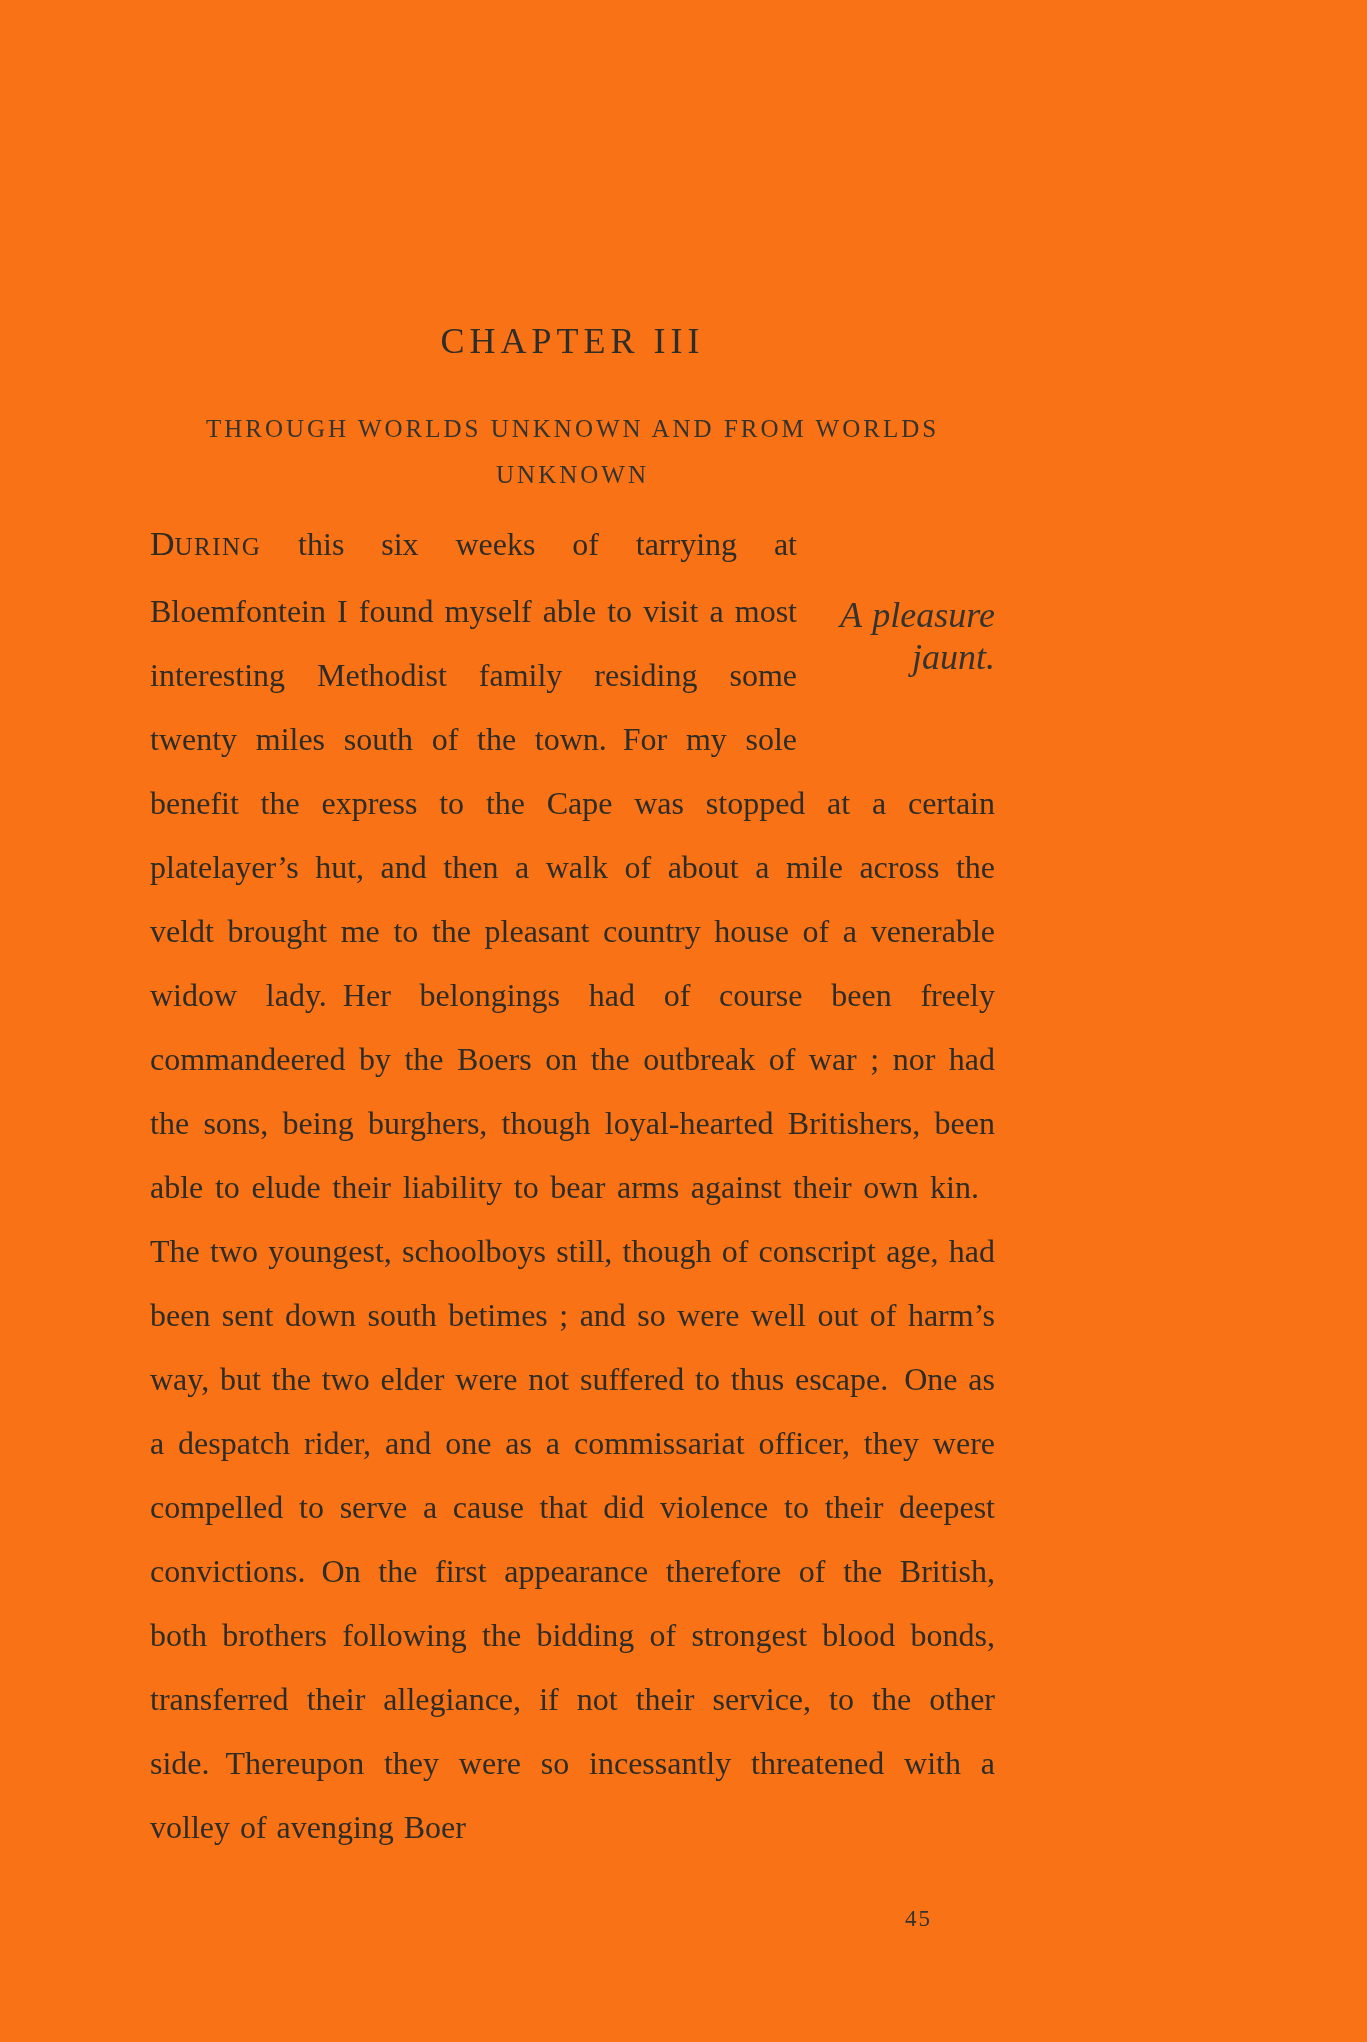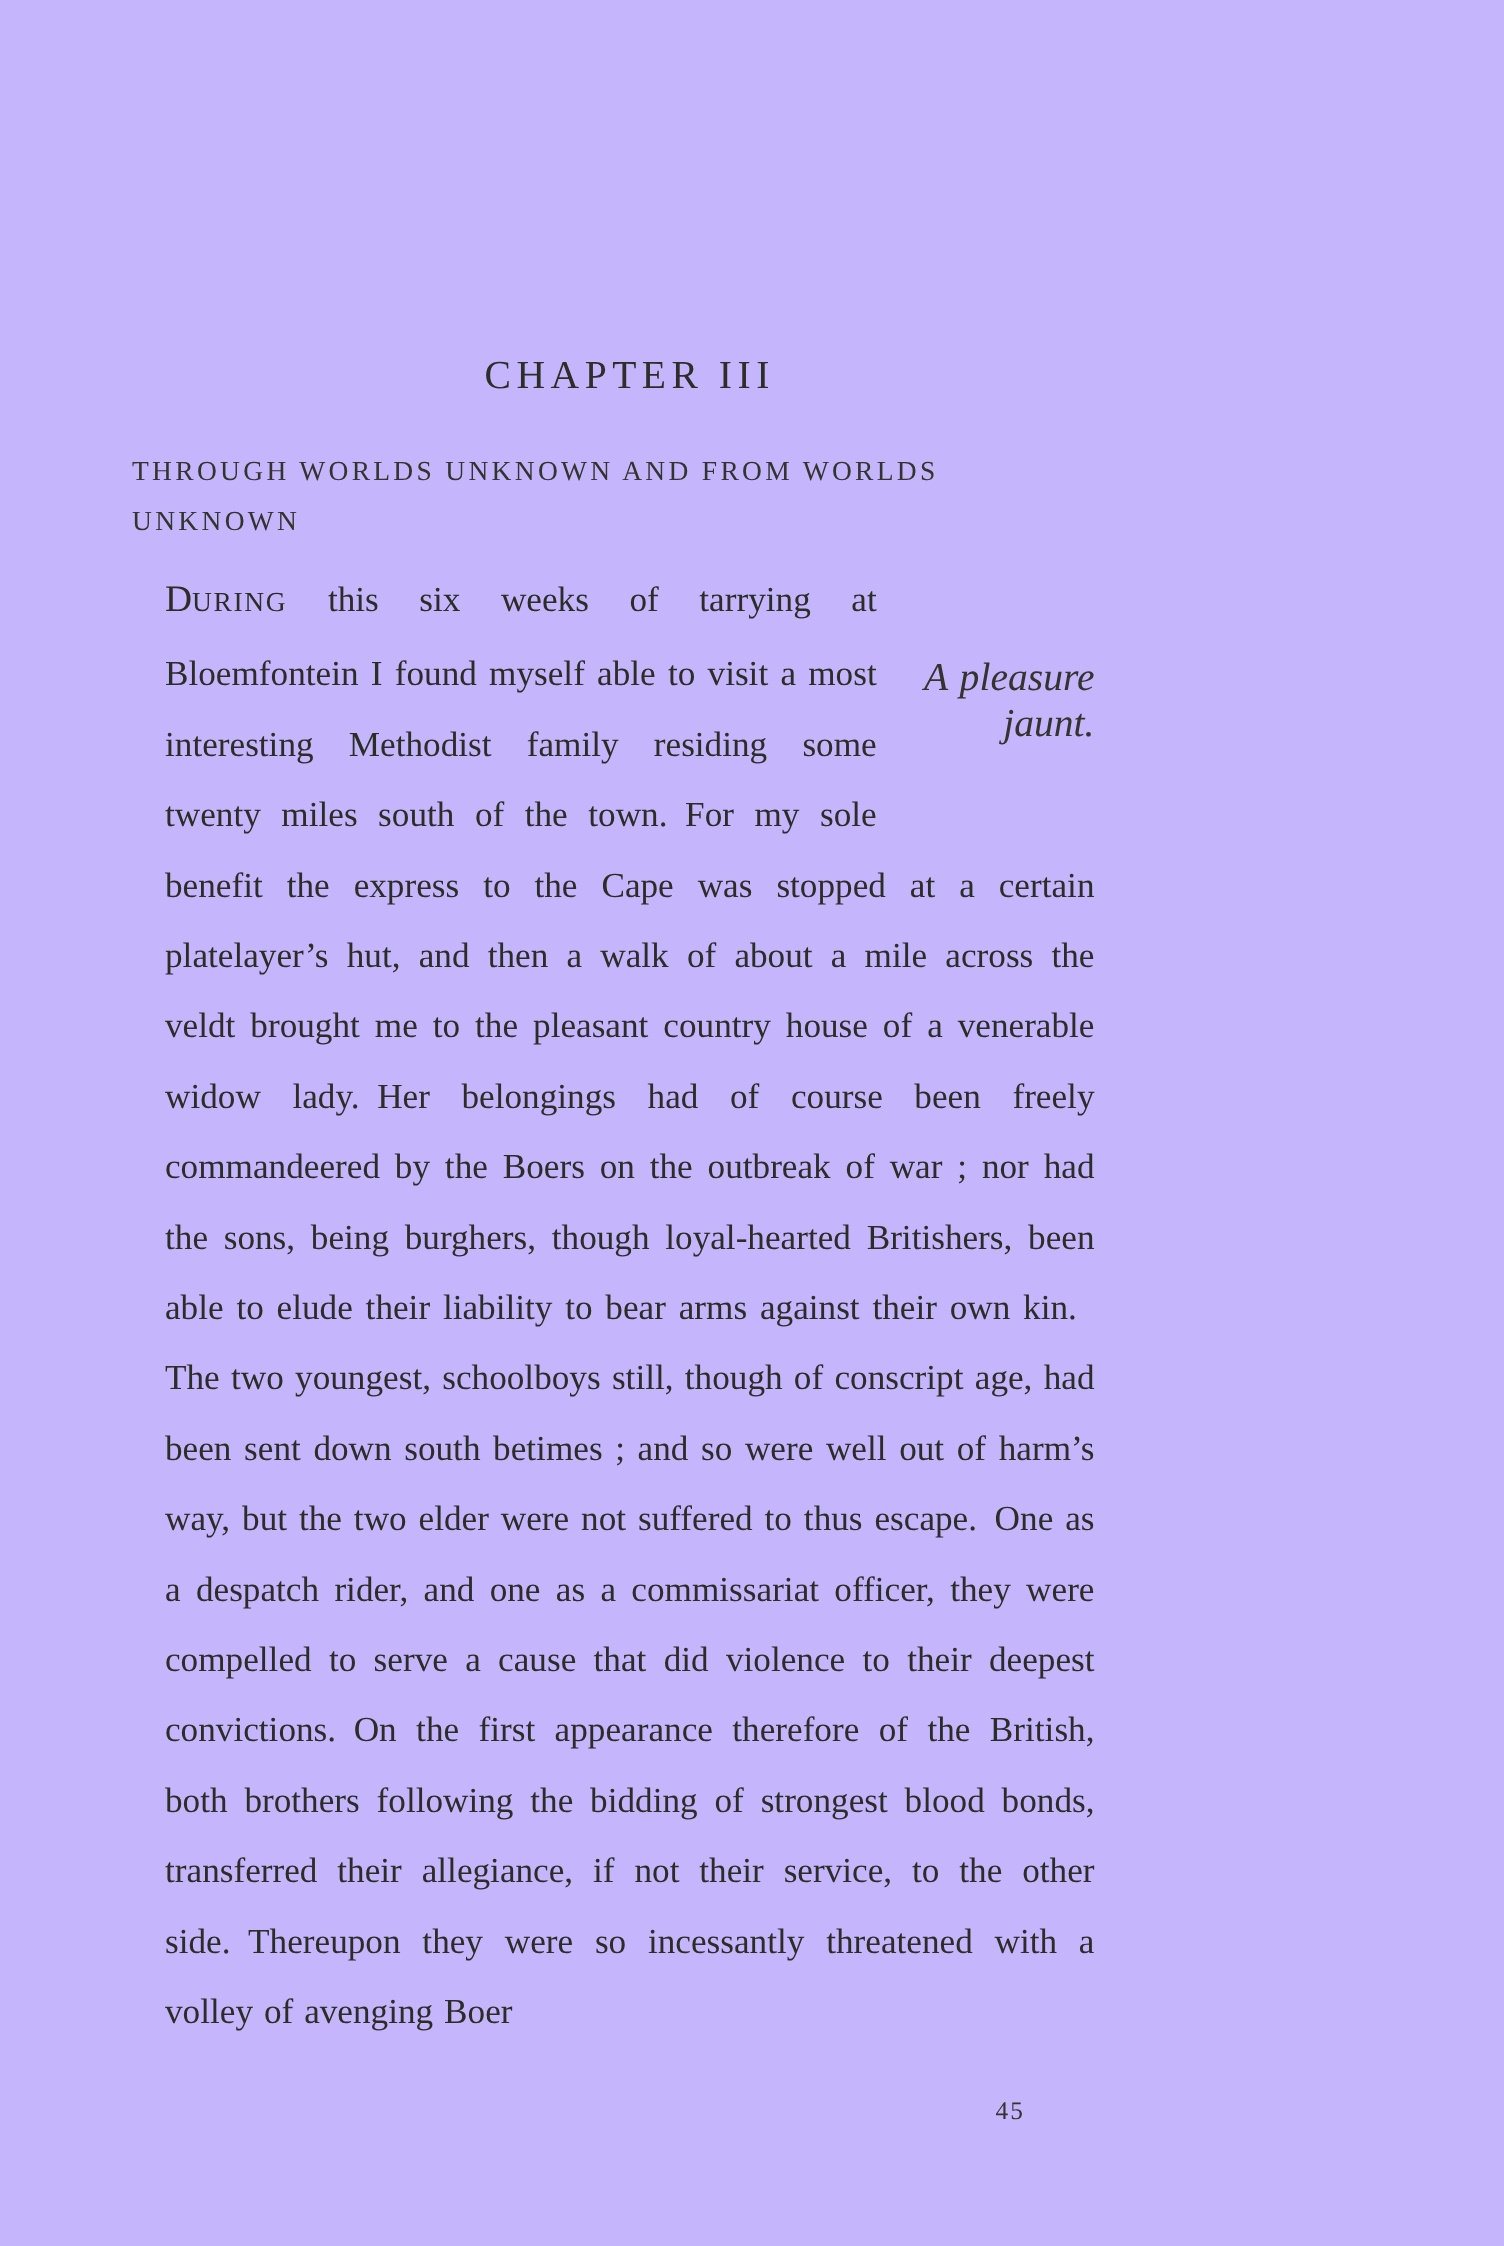--- a/index.html
+++ b/index.html
@@ -5,21 +5,21 @@
   html, body {
     margin: 0;
     padding: 0;
     background: #e8e8e4;
   }
   .book-page {
     position: relative;
     width: 1367px;
     height: 2042px;
     margin: 0 auto;
-    background: #c4b5fd;
+    background: #f97316;
     font-family: "Liberation Serif", serif;
     color: #32302a;
     overflow: hidden;
   }
   .chapter-heading {
     position: absolute;
     top: 320px;
     left: 150px;
     width: 845px;
     text-align: center;
@@ -27,21 +27,21 @@
     letter-spacing: 5px;
     font-weight: 400;
     color: #2f2d28;
     margin: 0;
   }
   .chapter-subtitle {
     position: absolute;
     top: 406px;
     left: 120px;
     width: 905px;
-    text-align: left;
+    text-align: center;
     font-size: 25px;
     letter-spacing: 3px;
     line-height: 46px;
     color: #35332d;
   }
   .body-block {
     position: absolute;
     top: 512px;
     left: 150px;
     width: 845px;

